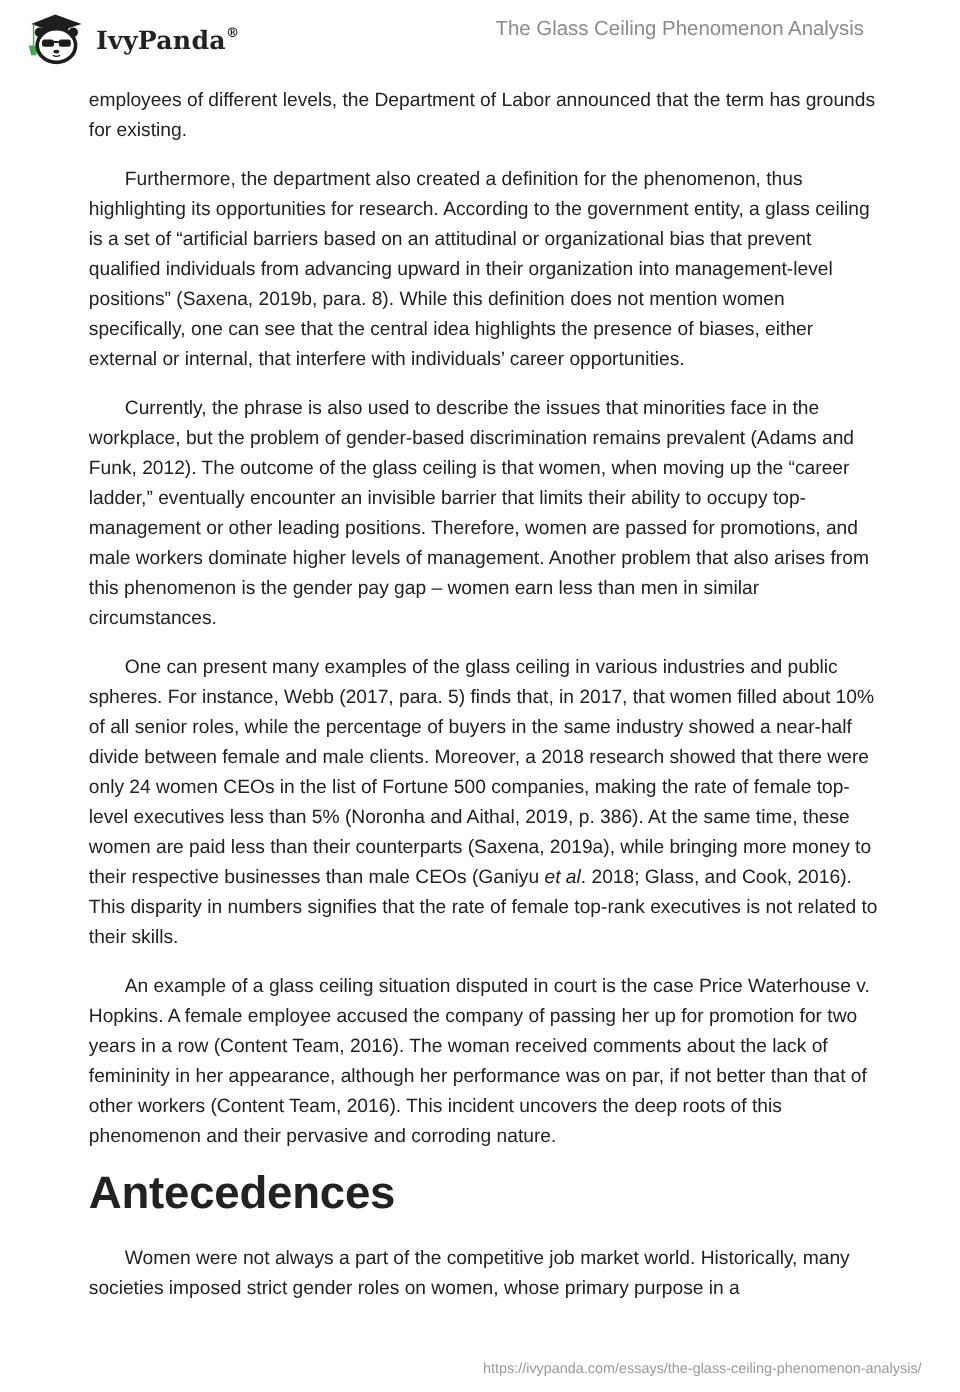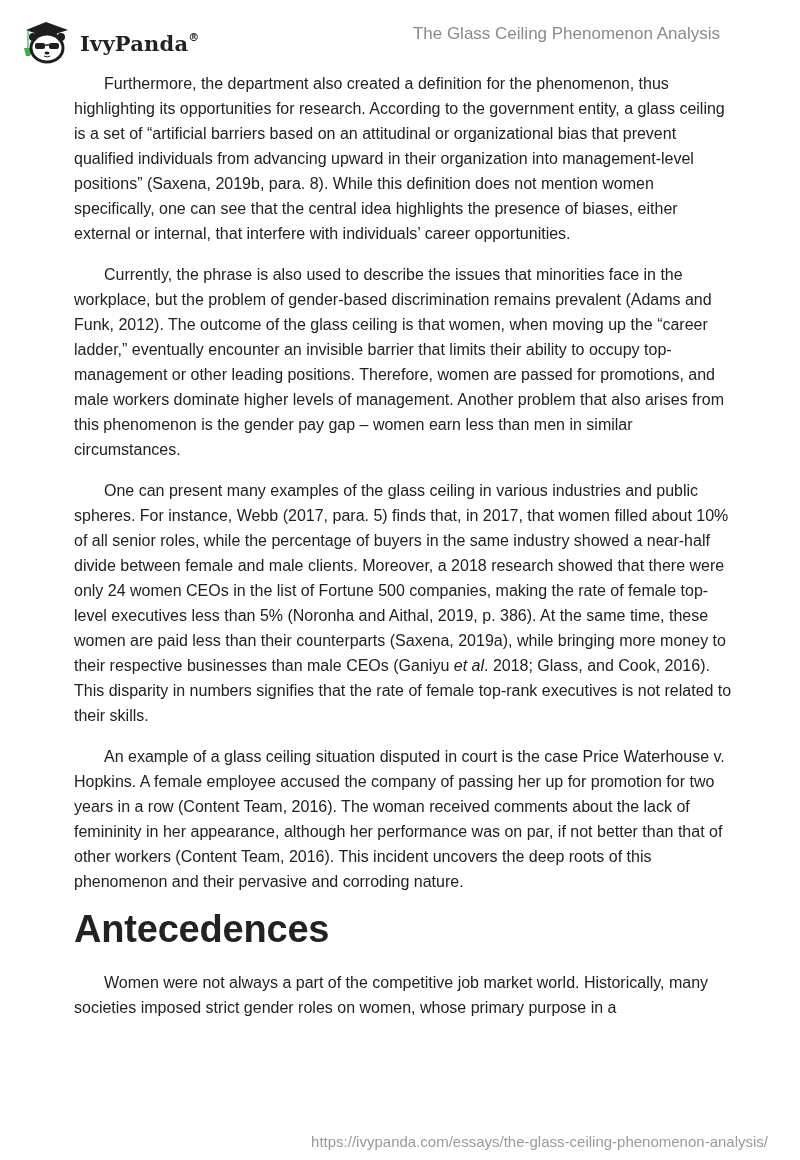--- a/index.html
+++ b/index.html
@@ -1,21 +1,21 @@
 <!DOCTYPE html>
 <html><head>
 <meta charset="utf-8">
 <style>
   html, body { margin: 0; padding: 0; background: #ffffff; }
   body {
     width: 800px; height: 1160px; position: relative; overflow: hidden;
     font-family: "Liberation Sans", sans-serif; color: #222222;
   }
   .header {
-    position: absolute; left: 0; top: 10px; width: 752px; height: 60px;
+    position: absolute; left: 0; top: 0; width: 752px; height: 60px;
   }
   .logo {
     position: absolute; left: 18px; top: 8px; height: 46px;
     display: flex; align-items: center; gap: 6px;
   }
   .logo-mark { width: 56px; height: 46px; }
   .logo-text {
     font-family: "DejaVu Serif", serif; font-weight: bold; font-size: 21px; color: #222;
     letter-spacing: 0.2px; position: relative; top: 2px;
   }
@@ -27,21 +27,21 @@
     position: absolute; left: 74px; top: 71px; width: 660px;
     font-size: 16px; line-height: 25px; color: #222;
   }
   .content p { margin: 0 0 16px 0; text-indent: 30px; }
   .content p.cont { text-indent: 0; }
   .content h2 {
     font-size: 38px; font-weight: bold; margin: 12px 0 22px 0; line-height: 38px; color: #222;
     letter-spacing: -0.2px;
   }
   .footer-url {
-    position: absolute; right: 32px; top: 1133px; font-size: 15px; color: #9a9a9a;
+    position: absolute; right: 32px; top: 1133px; font-size: 12px; color: #9a9a9a;
   }
 </style>
 </head>
 <body>
 
 <div class="header">
   <div class="logo">
     <svg class="logo-mark" viewBox="0 0 56 46">
 
       <polygon points="8,12 28,4 50,12 28,19" fill="#1e1e1e"></polygon>
@@ -61,20 +61,21 @@
 
       <ellipse cx="29" cy="35" rx="2.5" ry="1.6" fill="#1e1e1e"></ellipse>
       <path d="M26,38 Q29,40 32,38" stroke="#1e1e1e" stroke-width="1" fill="none"></path>
     </svg>
     <span class="logo-text"><span>IvyPanda</span><sup>®</sup></span>
   </div>
   <div class="doc-title">The Glass Ceiling Phenomenon Analysis</div>
 </div>
 
 <div class="content">
+  <p class="cont">employees of different levels, the Department of Labor announced that the term has grounds for existing.</p>
   <p>Furthermore, the department also created a definition for the phenomenon, thus highlighting its opportunities for research. According to the government entity, a glass ceiling is a set of “artificial barriers based on an attitudinal or organizational bias that prevent qualified individuals from advancing upward in their organization into management-level positions” (Saxena, 2019b, para. 8). While this definition does not mention women specifically, one can see that the central idea highlights the presence of biases, either external or internal, that interfere with individuals’ career opportunities.</p>
   <p>Currently, the phrase is also used to describe the issues that minorities face in the workplace, but the problem of gender-based discrimination remains prevalent (Adams and Funk, 2012). The outcome of the glass ceiling is that women, when moving up the “career ladder,” eventually encounter an invisible barrier that limits their ability to occupy top-management or other leading positions. Therefore, women are passed for promotions, and male workers dominate higher levels of management. Another problem that also arises from this phenomenon is the gender pay gap – women earn less than men in similar circumstances.</p>
   <p><span>One can present many examples of the glass ceiling in various industries and public spheres. For instance, Webb (2017, para. 5) finds that, in 2017, that women filled about 10% of all senior roles, while the percentage of buyers in the same industry showed a near-half divide between female and male clients. Moreover, a 2018 research showed that there were only 24 women CEOs in the list of Fortune 500 companies, making the rate of female top-level executives less than 5% (Noronha and Aithal, 2019, p. 386). At the same time, these women are paid less than their counterparts (Saxena, 2019a), while bringing more money to their respective businesses than male CEOs (Ganiyu </span><em>et al</em><span>. 2018; Glass, and Cook, 2016). This disparity in numbers signifies that the rate of female top-rank executives is not related to their skills.</span></p>
   <p>An example of a glass ceiling situation disputed in court is the case Price Waterhouse v. Hopkins. A female employee accused the company of passing her up for promotion for two years in a row (Content Team, 2016). The woman received comments about the lack of femininity in her appearance, although her performance was on par, if not better than that of other workers (Content Team, 2016). This incident uncovers the deep roots of this phenomenon and their pervasive and corroding nature.</p>
   <h2>Antecedences</h2>
   <p>Women were not always a part of the competitive job market world. Historically, many societies imposed strict gender roles on women, whose primary purpose in a</p>
 </div>
 
 <div class="footer-url">https://ivypanda.com/essays/the-glass-ceiling-phenomenon-analysis/</div>
 

